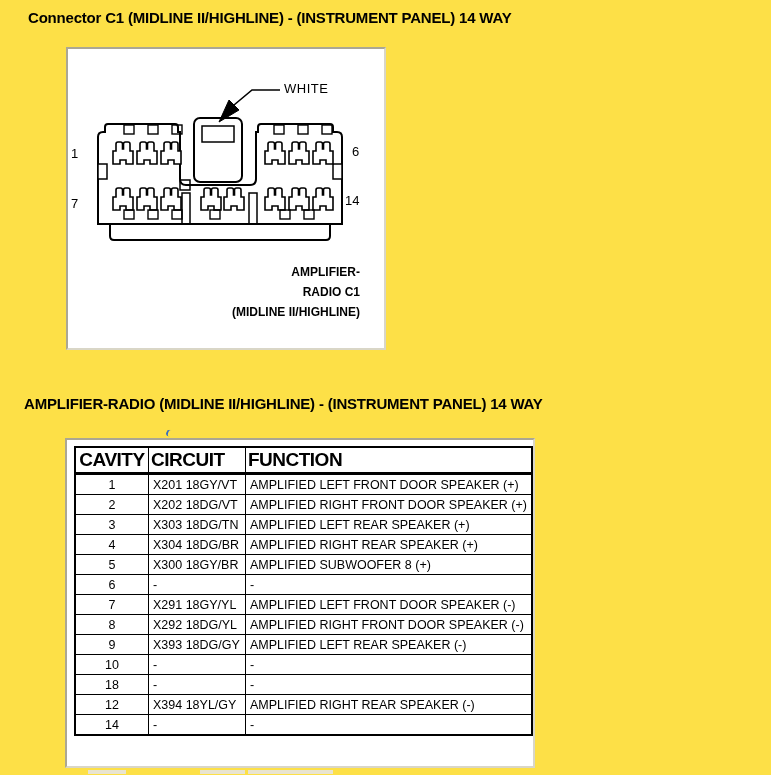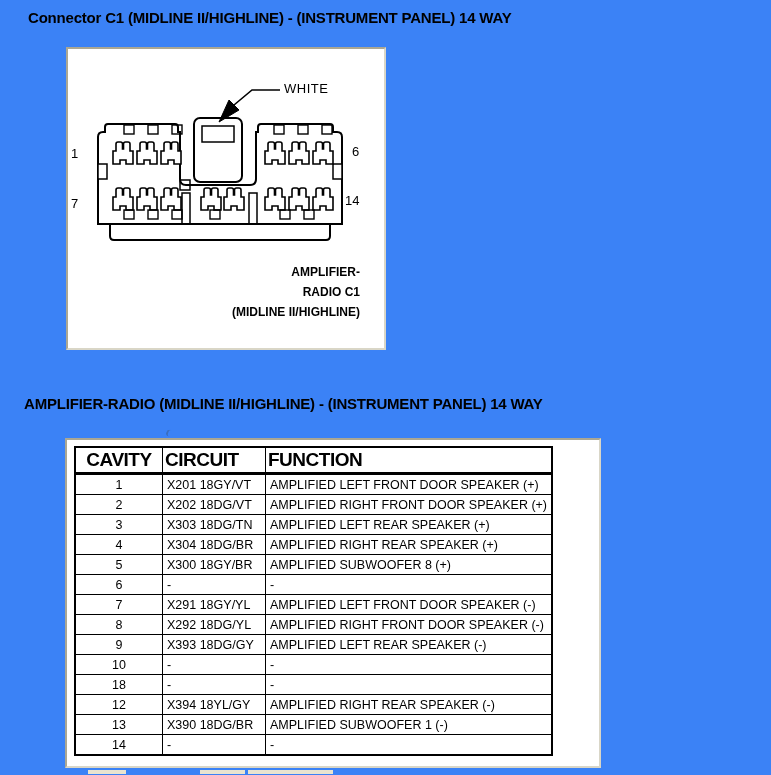--- a/index.html
+++ b/index.html
@@ -1,27 +1,27 @@
 <!DOCTYPE html>
 <html><head>
 <meta charset="utf-8">
 <style>
   html,body{margin:0;padding:0;background:#ffffff;}
-  #page{position:relative;width:771px;height:775px;background:#3b82f6;overflow:hidden;
+  #page{position:relative;width:771px;height:775px;background:#fde047;overflow:hidden;
         font-family:"Liberation Sans", sans-serif;color:#000;}
 
   .title{position:absolute;font-size:15px;font-weight:bold;white-space:nowrap;letter-spacing:-0.2px;}
   #title1{left:28px;top:9px;}
   #title2{left:24px;top:395px;}
 
   
   .frame{position:absolute;background:#fff;border:2px solid;box-sizing:border-box;
          border-color:#aba793 #d9d6c7 #d9d6c7 #aba793;}
   #diagram-box{left:66px;top:47px;width:320px;height:303px;}
-  #table-box{left:65px;top:438px;width:536px;height:330px;}
+  #table-box{left:65px;top:438px;width:470px;height:330px;}
 
   #connector-svg{position:absolute;left:0;top:0;}
 
   .pin-num{position:absolute;font-size:13px;}
   #pin-label-1{left:3px;top:97px;}
   #pin-label-7{left:3px;top:147px;}
   #pin-label-6{left:284px;top:95px;}
   #pin-label-14{left:277px;top:144px;}
   #white-label{position:absolute;left:216px;top:32px;font-size:13px;letter-spacing:0.5px;}
 
@@ -200,25 +200,20 @@
             <td class="col0">18</td>
             <td class="col1">-</td>
             <td class="col2">-</td>
           </tr>
           <tr>
             <td class="col0">12</td>
             <td class="col1">X394 18YL/GY</td>
             <td class="col2">AMPLIFIED RIGHT REAR SPEAKER (-)</td>
           </tr>
           <tr>
-            <td class="col0">13</td>
-            <td class="col1">X390 18DG/BR</td>
-            <td class="col2">AMPLIFIED SUBWOOFER 1 (-)</td>
-          </tr>
-          <tr>
             <td class="col0">14</td>
             <td class="col1">-</td>
             <td class="col2">-</td>
           </tr>
         </tbody>
     </table>
   </div>
 
   <div class="edge-artifact" id="artifact-a"></div>
   <div class="edge-artifact" id="artifact-b"></div>

